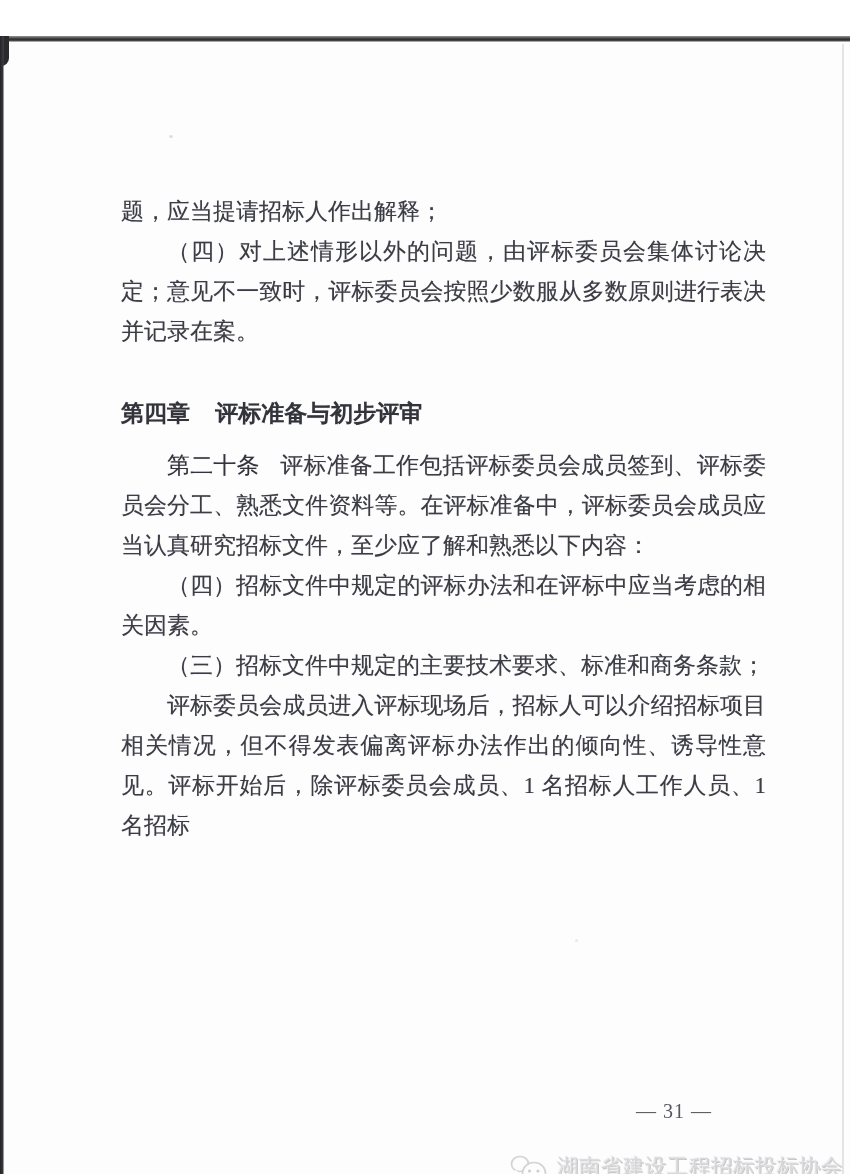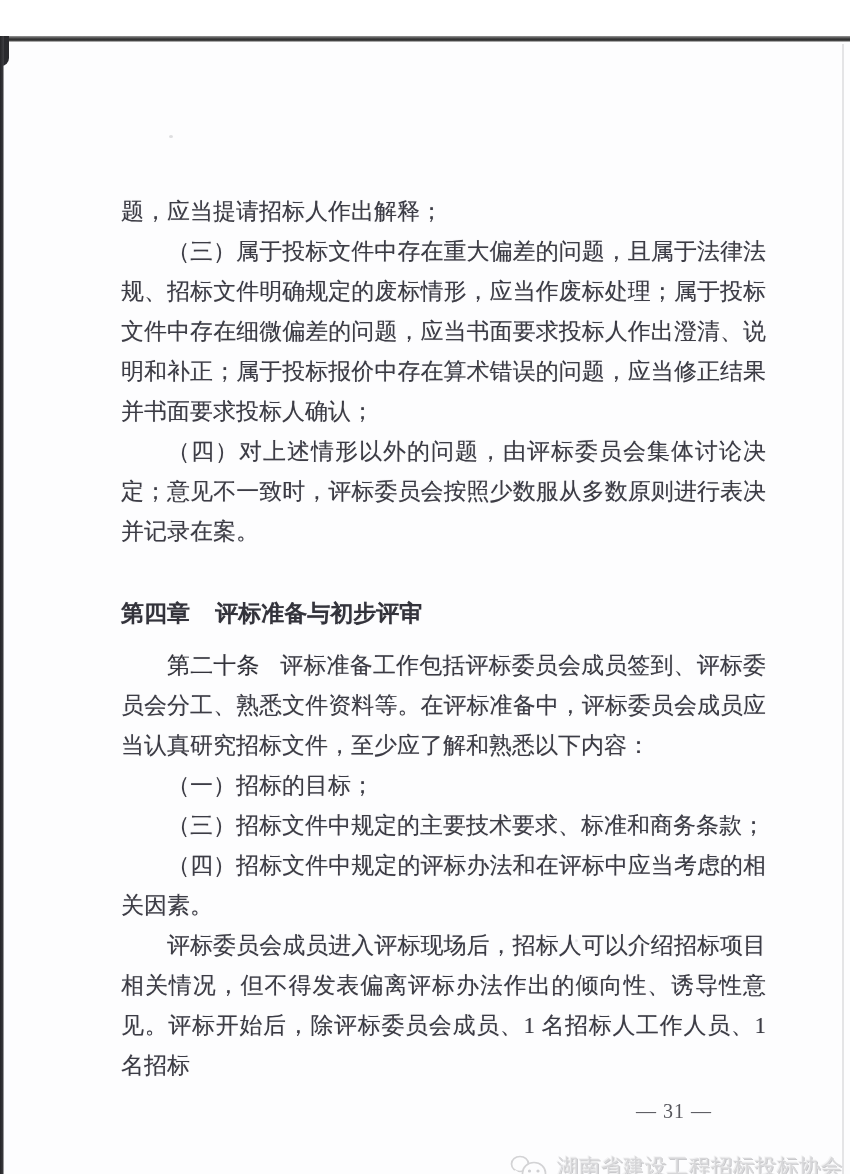--- a/index.html
+++ b/index.html
@@ -110,38 +110,36 @@
   <div class="scan-corner-topleft"></div>
   <div class="scan-edge-left"></div>
   <div class="scan-edge-right"></div>
   <div class="scan-speck-1"></div>
   <div class="scan-speck-2"></div>
 
   <div class="content">
 
     <p class="para">题，应当提请招标人作出解释；</p>
 
-    <p class="para indent">（三）属于投标文件中存在重大偏差的问题，且属于法律法规、招标文件明确规定的废标情形，应当作废标处理；属于投标文件中存在细微偏差的问题，应当书面要求投标人作出澄清、说明和补正；属于投标报价中存在算术错误的问题，应当修正结果并书面要求投标人确认；</p>
 
     <p class="para indent">（四）对上述情形以外的问题，由评标委员会集体讨论决定；意见不一致时，评标委员会按照少数服从多数原则进行表决并记录在案。</p>
 
     <h2 class="chapter-heading">
       <span>第四章</span><span class="chapter-gap"></span><span>评标准备与初步评审</span>
     </h2>
 
     <p class="para indent">
       <span class="article-label">第二十条</span><span class="article-gap"></span><span>评标准备工作包括评标委员会成员签到、评标委员会分工、熟悉文件资料等。在评标准备中，评标委员会成员应当认真研究招标文件，至少应了解和熟悉以下内容：</span>
     </p>
 
-    <p class="para indent">（一）招标的目标；</p>
 
 
+    <p class="para indent">（四）招标文件中规定的评标办法和在评标中应当考虑的相关因素。</p>
+
     <p class="para indent">（三）招标文件中规定的主要技术要求、标准和商务条款；</p>
-
-    <p class="para indent">（四）招标文件中规定的评标办法和在评标中应当考虑的相关因素。</p>
 
     <p class="para indent">评标委员会成员进入评标现场后，招标人可以介绍招标项目相关情况，但不得发表偏离评标办法作出的倾向性、诱导性意见。评标开始后，除评标委员会成员、1 名招标人工作人员、1 名招标</p>
 
   </div>
 
   <div class="page-number">— 31 —</div>
 
   <div class="watermark">
     <svg class="watermark-logo" width="40" height="36" viewBox="0 0 40 36" aria-hidden="true">
       <g fill="none" stroke="#d3d3d5" stroke-width="1.7">

